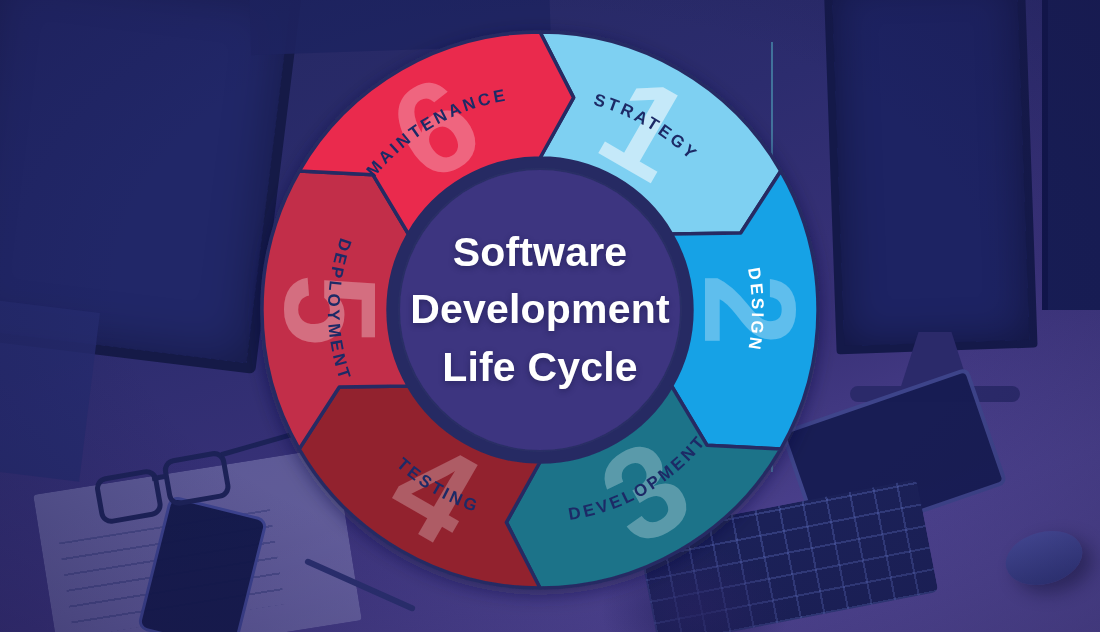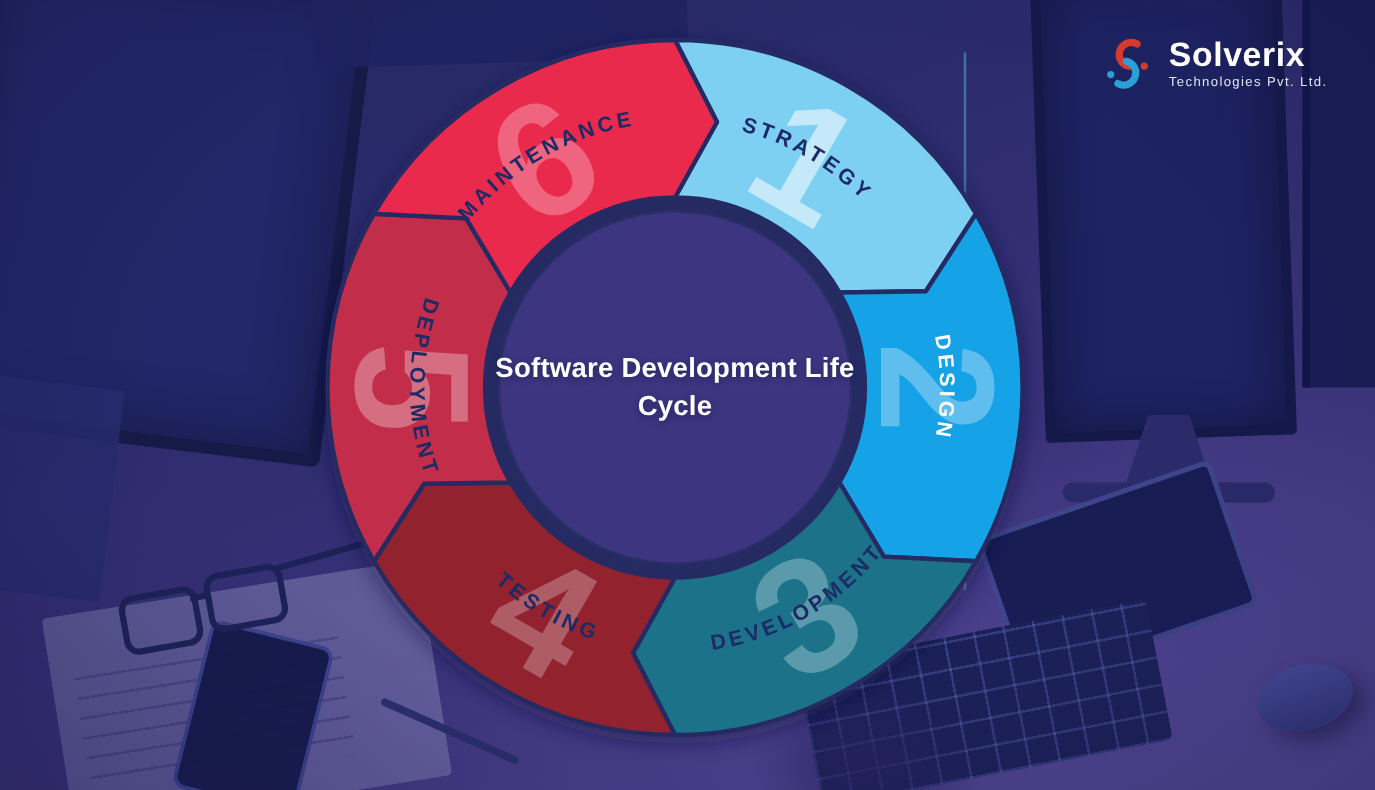--- a/index.html
+++ b/index.html
@@ -50,21 +50,21 @@
   .lens{position:absolute;width:54px;height:38px;border:5px solid #1c2257;border-radius:12px;}
   .lens.l1{left:0;top:22px;}
   .lens.l2{left:70px;top:16px;}
   .bridge{position:absolute;left:58px;top:30px;width:14px;height:5px;background:#1c2257;}
   .temple{position:absolute;left:130px;top:14px;width:85px;height:5px;background:#1c2257;transform:rotate(-6deg);}
   .tint{position:absolute;inset:0;
     background:radial-gradient(ellipse at 50% 45%, rgba(43,38,112,0) 55%, rgba(24,22,70,.38) 100%);}
   #wheel{position:absolute;left:0;top:0;pointer-events:none;}
   .center-label{
     position:absolute;left:540px;top:310px;transform:translate(-50%,-50%);
-    width:300px;text-align:center;color:#ffffff;font-weight:bold;font-size:22px;line-height:1.4;
+    width:300px;text-align:center;color:#ffffff;font-weight:bold;font-size:41px;line-height:1.4;
     letter-spacing:.2px;text-shadow:0 2px 6px rgba(20,20,60,.45);}
   .logo{position:absolute;right:38px;top:28px;display:flex;align-items:center;gap:10px;}
   .logo-name{font-size:27px;font-weight:bold;color:#ffffff;letter-spacing:.5px;line-height:1.05;}
   .logo-tagline{font-size:10.5px;color:#dfe3f2;letter-spacing:1.1px;margin-top:2px;}
 </style>
 </head>
 <body>
 
 <div class="stage">
 
@@ -134,26 +134,14 @@
           <text x="435.0" y="128.1" transform="rotate(330 435.0 128.1)" font-size="130" font-weight="bold" fill="#ffffff" opacity="0.28" text-anchor="middle" dominant-baseline="central" font-family="&quot;Liberation Sans&quot;,sans-serif">6</text>
           <path id="lp5" d="M 368.5 185.4 A 212 212 0 0 1 517.8 99.2" fill="none"></path>
           <text font-size="17" font-weight="bold" letter-spacing="3" fill="#1e2a66" text-anchor="middle" font-family="&quot;Liberation Sans&quot;,sans-serif"><textPath href="#lp5" startOffset="50%" xlink:href="#lp5">MAINTENANCE</textPath></text>
         </g>
         <circle cx="540" cy="310" r="141" fill="#3d3480" stroke="#2a2f66" stroke-width="2"></circle>
       </g>
   </svg>
 
   <div class="center-label">Software Development Life Cycle</div>
 
-  <div class="logo">
-    <svg width="46" height="46" viewBox="0 0 48 48">
-      <path d="M 32 7.5 A 10 10 0 1 0 25 26" fill="none" stroke="#d63a2f" stroke-width="6" stroke-linecap="round"></path>
-      <path d="M 16 40.5 A 10 10 0 1 0 23 22" fill="none" stroke="#2a9fd8" stroke-width="6" stroke-linecap="round"></path>
-      <circle cx="38" cy="26" r="3" fill="#d63a2f"></circle>
-      <circle cx="10" cy="33" r="3" fill="#2a9fd8"></circle>
-    </svg>
-    <div class="logo-text">
-      <div class="logo-name">Solverix</div>
-      <div class="logo-tagline">Technologies Pvt. Ltd.</div>
-    </div>
-  </div>
 
 </div>
 
 </body></html>

